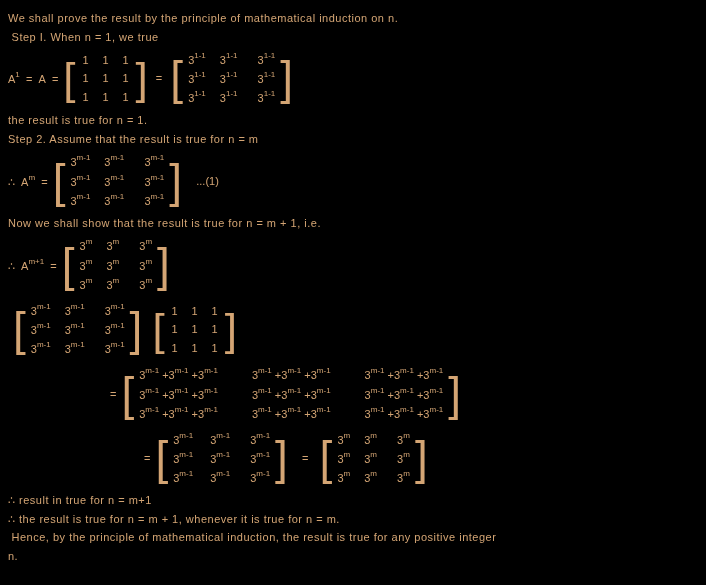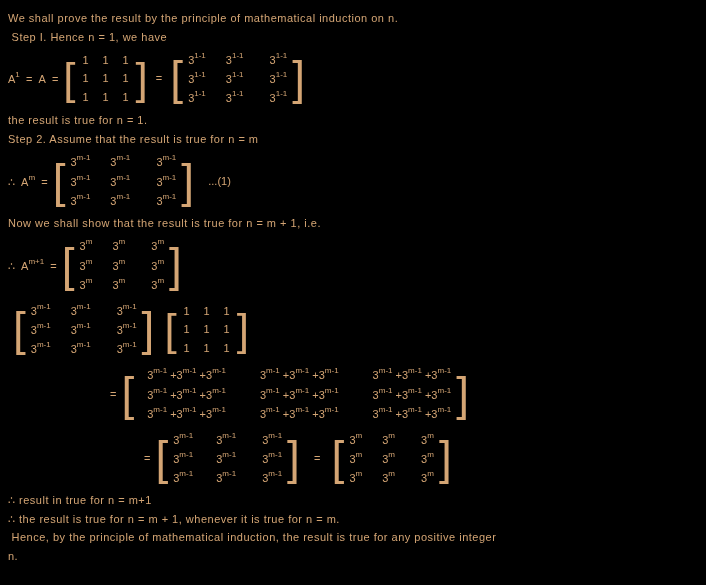--- a/index.html
+++ b/index.html
@@ -26,37 +26,37 @@
       line-height: 0.85;
       padding: 0 1px;
     }
     .mrows {
       display: inline-flex;
       flex-direction: column;
       padding: 2px 4px;
     }
     .mrow {
       display: flex;
-      gap: 20px;
+      gap: 14px;
       margin: 1px 0;
       white-space: nowrap;
     }
     .mrow-sm { gap: 10px; }
-    .mrow-lg { gap: 34px; margin-left: 8px; }
+    .mrow-lg { gap: 34px; }
     .cell { min-width: 10px; text-align: center; }
     sup { font-size: 8px; position: relative; top: -1px; }
     .indent { margin-left: 102px; }
     .indent2 { margin-left: 136px; }
     .tall-bracket { font-size: 46px; }
   </style>
 </head>
 <body>
 
 <div class="line">We shall prove the result by the principle of mathematical induction on n.</div>
-<div class="line">&nbsp;<span>Step I. Hence n = 1, we have</span></div>
+<div class="line">&nbsp;<span>Step I. When n = 1, we true</span></div>
 
 <div class="eq-line">
   <span>A<sup>1</sup>&nbsp;&nbsp;=&nbsp;&nbsp;A&nbsp;&nbsp;=</span>
   <span class="matrix">
     <span class="bracket">[</span>
     <span class="mrows">
       <span class="mrow mrow-sm">
           <span class="cell">1</span>
           <span class="cell">1</span>
           <span class="cell">1</span>

